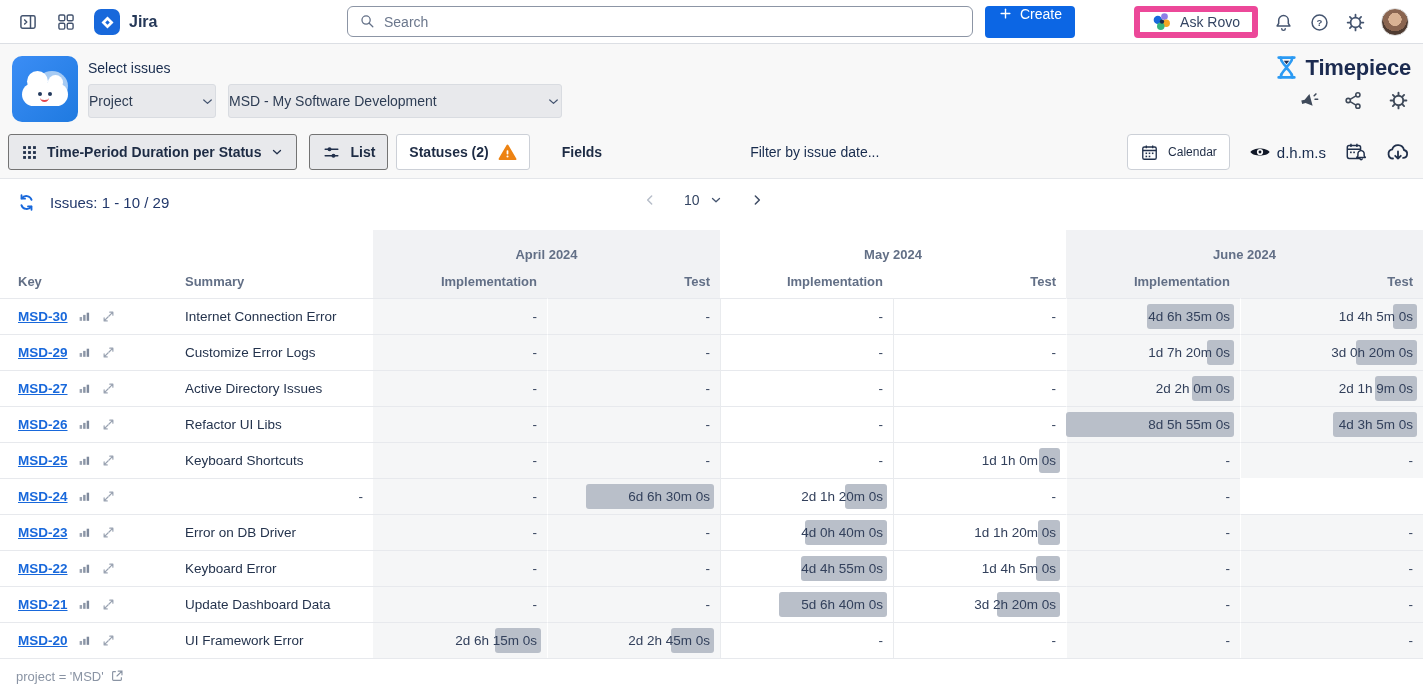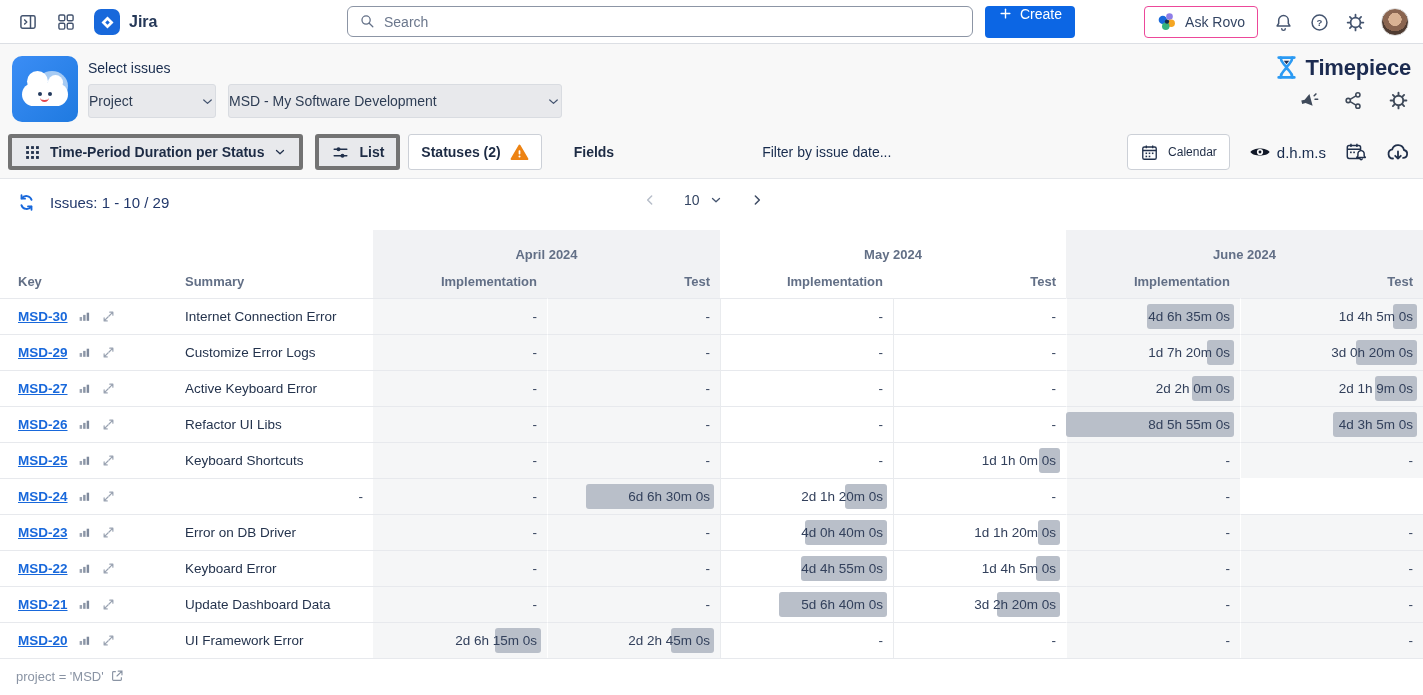--- a/index.html
+++ b/index.html
@@ -14,21 +14,21 @@
   .jira-tile { width:26px; height:26px; border-radius:7px; background:#1868db; display:flex; align-items:center; justify-content:center; }
   .jira-name { font-size:16px; font-weight:600; color:#253858; }
   .search-box { position:absolute; left:347px; top:6px; width:626px; height:31px; border:1px solid #8c95a5;
     border-radius:6px; display:flex; align-items:center; gap:8px; padding:0 11px; background:#fff; }
   .search-box input { border:none; outline:none; font-size:14px; color:#44546f; width:100%; font-family:inherit; }
   .search-box input::placeholder { color:#6b778c; }
   .create-btn { position:absolute; left:985px; top:6px; height:32px; padding:0 13px; background:#0c66e4; color:#fff;
     border:none; border-radius:4px; font-size:14px; font-weight:500; display:flex; align-items:flex-start; gap:7px; cursor:pointer; font-family:inherit; }
   .nav-right { position:absolute; right:14px; top:0; height:44px; display:flex; align-items:center; gap:15px; }
   .rovo-btn { display:flex; align-items:center; gap:8px; height:32px; padding:0 12px; background:#fff;
-    border:1px solid #ec4899; border-radius:4px; font-size:14px; font-weight:500; color:#344563; cursor:pointer; font-family:inherit; }
+    border:6px solid #ec4899; border-radius:4px; font-size:14px; font-weight:500; color:#344563; cursor:pointer; font-family:inherit; }
   .avatar { width:28px; height:28px; border-radius:50%;
     background:radial-gradient(circle at 50% 40%, #d9b293 0 32%, #8a6550 33% 58%, #4e3b31 59%); border:1px solid #e0e0e0; }
 
   
   .app-header { position:relative; height:135px; background:#f8f8f8; border-bottom:1px solid #e4e6ea; }
   .app-logo { position:absolute; left:12px; top:12px; width:66px; height:66px; border-radius:10px;
     background:linear-gradient(135deg,#3b8df5,#1f7ae0); overflow:hidden; }
   .cloud-shadow { position:absolute; left:24px; top:15px; width:32px; height:30px; background:#a6cbf4; border-radius:50%; }
   .cloud-main { position:absolute; left:10px; top:27px; width:46px; height:23px; background:#fff; border-radius:12px; }
   .cloud-main::before { content:""; position:absolute; left:5px; top:-12px; width:21px; height:21px; background:#fff; border-radius:50%; }
@@ -44,21 +44,21 @@
   .sel-btn.w-project { width:128px; } .sel-btn.w-msd { width:334px; }
   .brand-block { position:absolute; right:12px; top:10px; display:flex; flex-direction:column; align-items:flex-end; gap:9px; }
   .brand-row { display:flex; align-items:center; gap:6px; }
   .brand-name { font-size:22px; font-weight:700; color:#1c2b50; letter-spacing:-0.2px; }
   .brand-icons { display:flex; gap:24px; padding-right:2px; }
 
   
   .toolbar { position:absolute; left:8px; right:13px; top:90px; height:36px; display:flex; align-items:center; }
   .tool-btn { height:36px; border-radius:3px; display:flex; align-items:center; gap:9px; font-size:14px;
     font-weight:600; color:#1d2b44; padding:0 12px; background:none; border:none; cursor:pointer; font-family:inherit; }
-  .tool-btn.gray { background:#e8e9ec; border:4px solid #737373; }
+  .tool-btn.gray { background:#e8e9ec; border:1px solid #737373; }
   .tool-btn.outline { background:#fff; border:1px solid #ccd0d7; }
   .filter-text { margin-left:136px; font-size:14px; color:#172b4d; cursor:pointer; }
   .tool-right { margin-left:auto; display:flex; align-items:center; gap:19px; }
   .dhms { display:flex; align-items:center; gap:6px; font-size:15px; font-weight:500; color:#172b4d; cursor:pointer; }
 
   
   .controls { position:relative; height:51px; background:#fff; }
   .issues { position:absolute; left:16px; top:13px; display:flex; align-items:center; gap:13px;
     font-size:15px; color:#22386b; }
   .pagination { position:absolute; left:642px; top:13px; display:flex; align-items:center; gap:26px; }
@@ -490,21 +490,21 @@
           <rect x="16" y="5" width="4.5" height="15" fill="#7f8a9d"></rect>
             </svg>
       </span>
       <span class="icon-btn">
         <svg viewBox="0 0 24 24" width="15" height="15" fill="none" stroke="#9aa3b2" stroke-width="1.9" stroke-linecap="round" stroke-linejoin="round">
           <path d="M14 5h5v5M19 5l-6.2 6.2M10 19H5v-5M5 19l6.2-6.2"></path>
             </svg>
       </span>
     </div>
     <div class="cell summary-cell">
-          <span>Active Keyboard Error</span>
+          <span>Active Directory Issues</span>
         </div>
     <div class="cell dur-cell">
           <span class="dur-text">-</span>
         </div>
     <div class="cell dur-cell">
           <span class="dur-text">-</span>
         </div>
     <div class="cell dur-cell">
           <span class="dur-text">-</span>
         </div>

